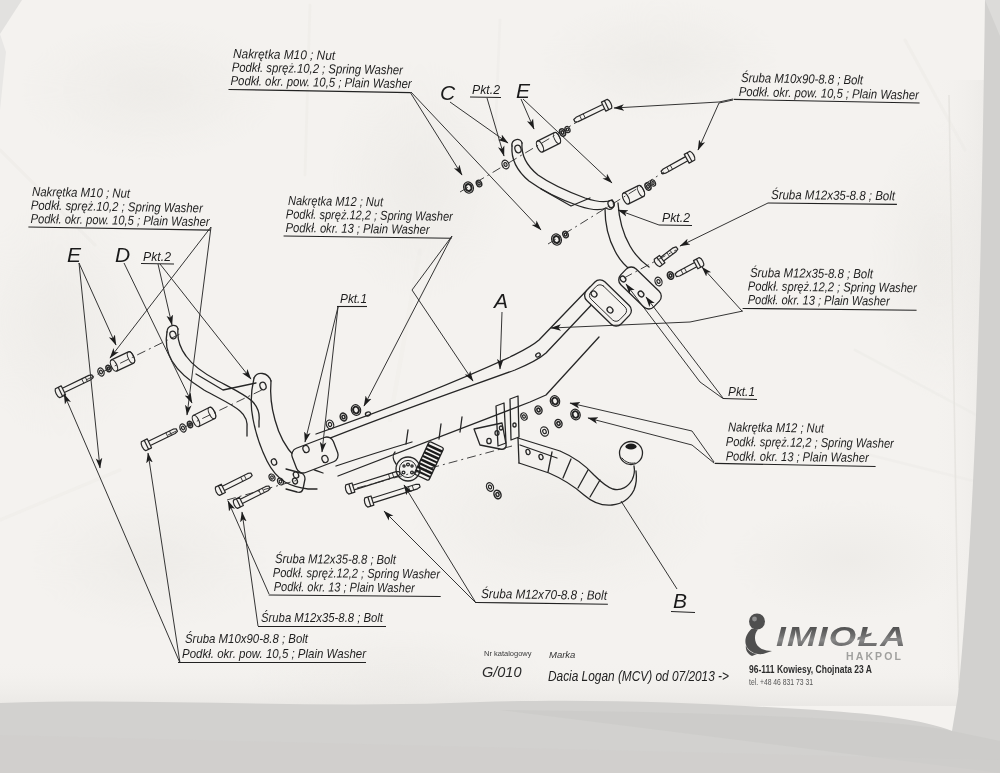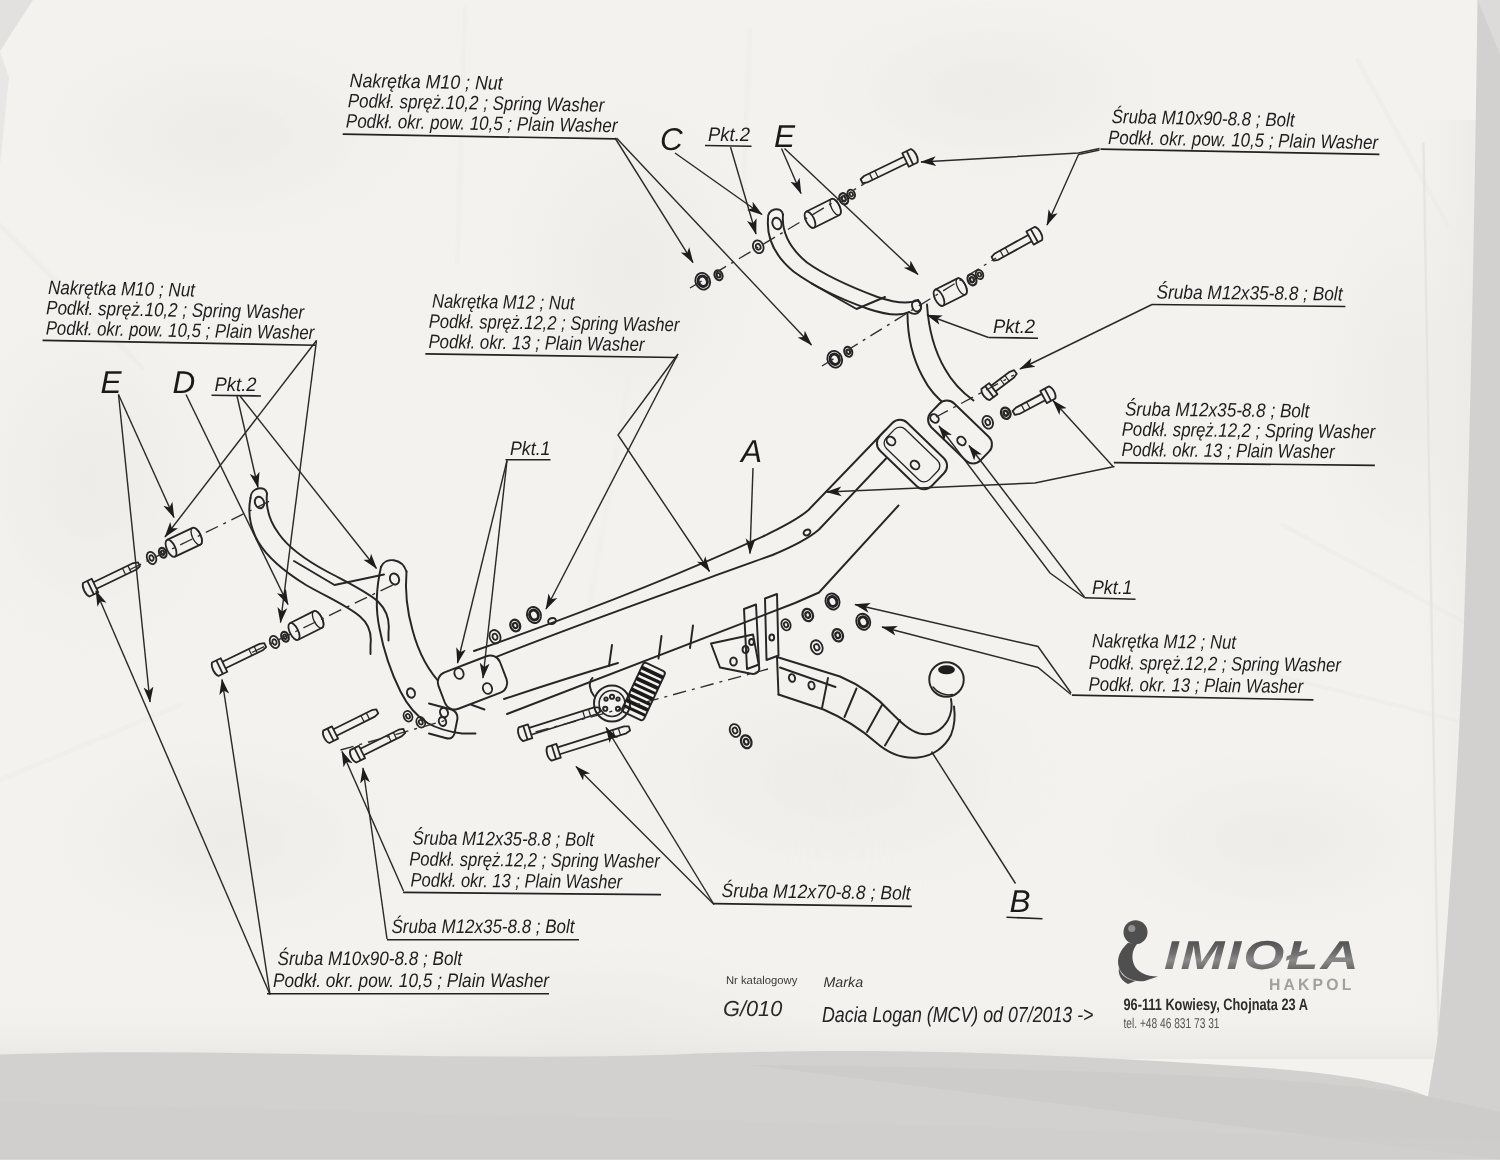--- a/index.html
+++ b/index.html
@@ -1,16 +1,16 @@
 <!DOCTYPE html>
 <html><head>
 <meta charset="utf-8">
 <style>
 html,body{margin:0;padding:0;background:#e9e8e6;}
-#page{position:relative;width:1000px;height:773px;overflow:hidden;background:#a3a3a3;font-family:"Liberation Sans",sans-serif;}
+#page{position:relative;width:1000px;height:773px;overflow:hidden;background:#b91c1c;font-family:"Liberation Sans",sans-serif;}
 svg text{font-family:"Liberation Sans",sans-serif;}
 .lbl{font-style:italic;fill:#1e1e1e;font-size:13px;}
 .big{font-style:italic;fill:#1a1a1a;font-size:21px;}
 </style>
 </head>
 <body>
 <div id="page">
 <svg width="1000" height="773" viewBox="0 0 1000 773">
 <defs>
 <marker id="ar" markerWidth="11" markerHeight="9" refX="10" refY="4.5" orient="auto" markerUnits="userSpaceOnUse">

